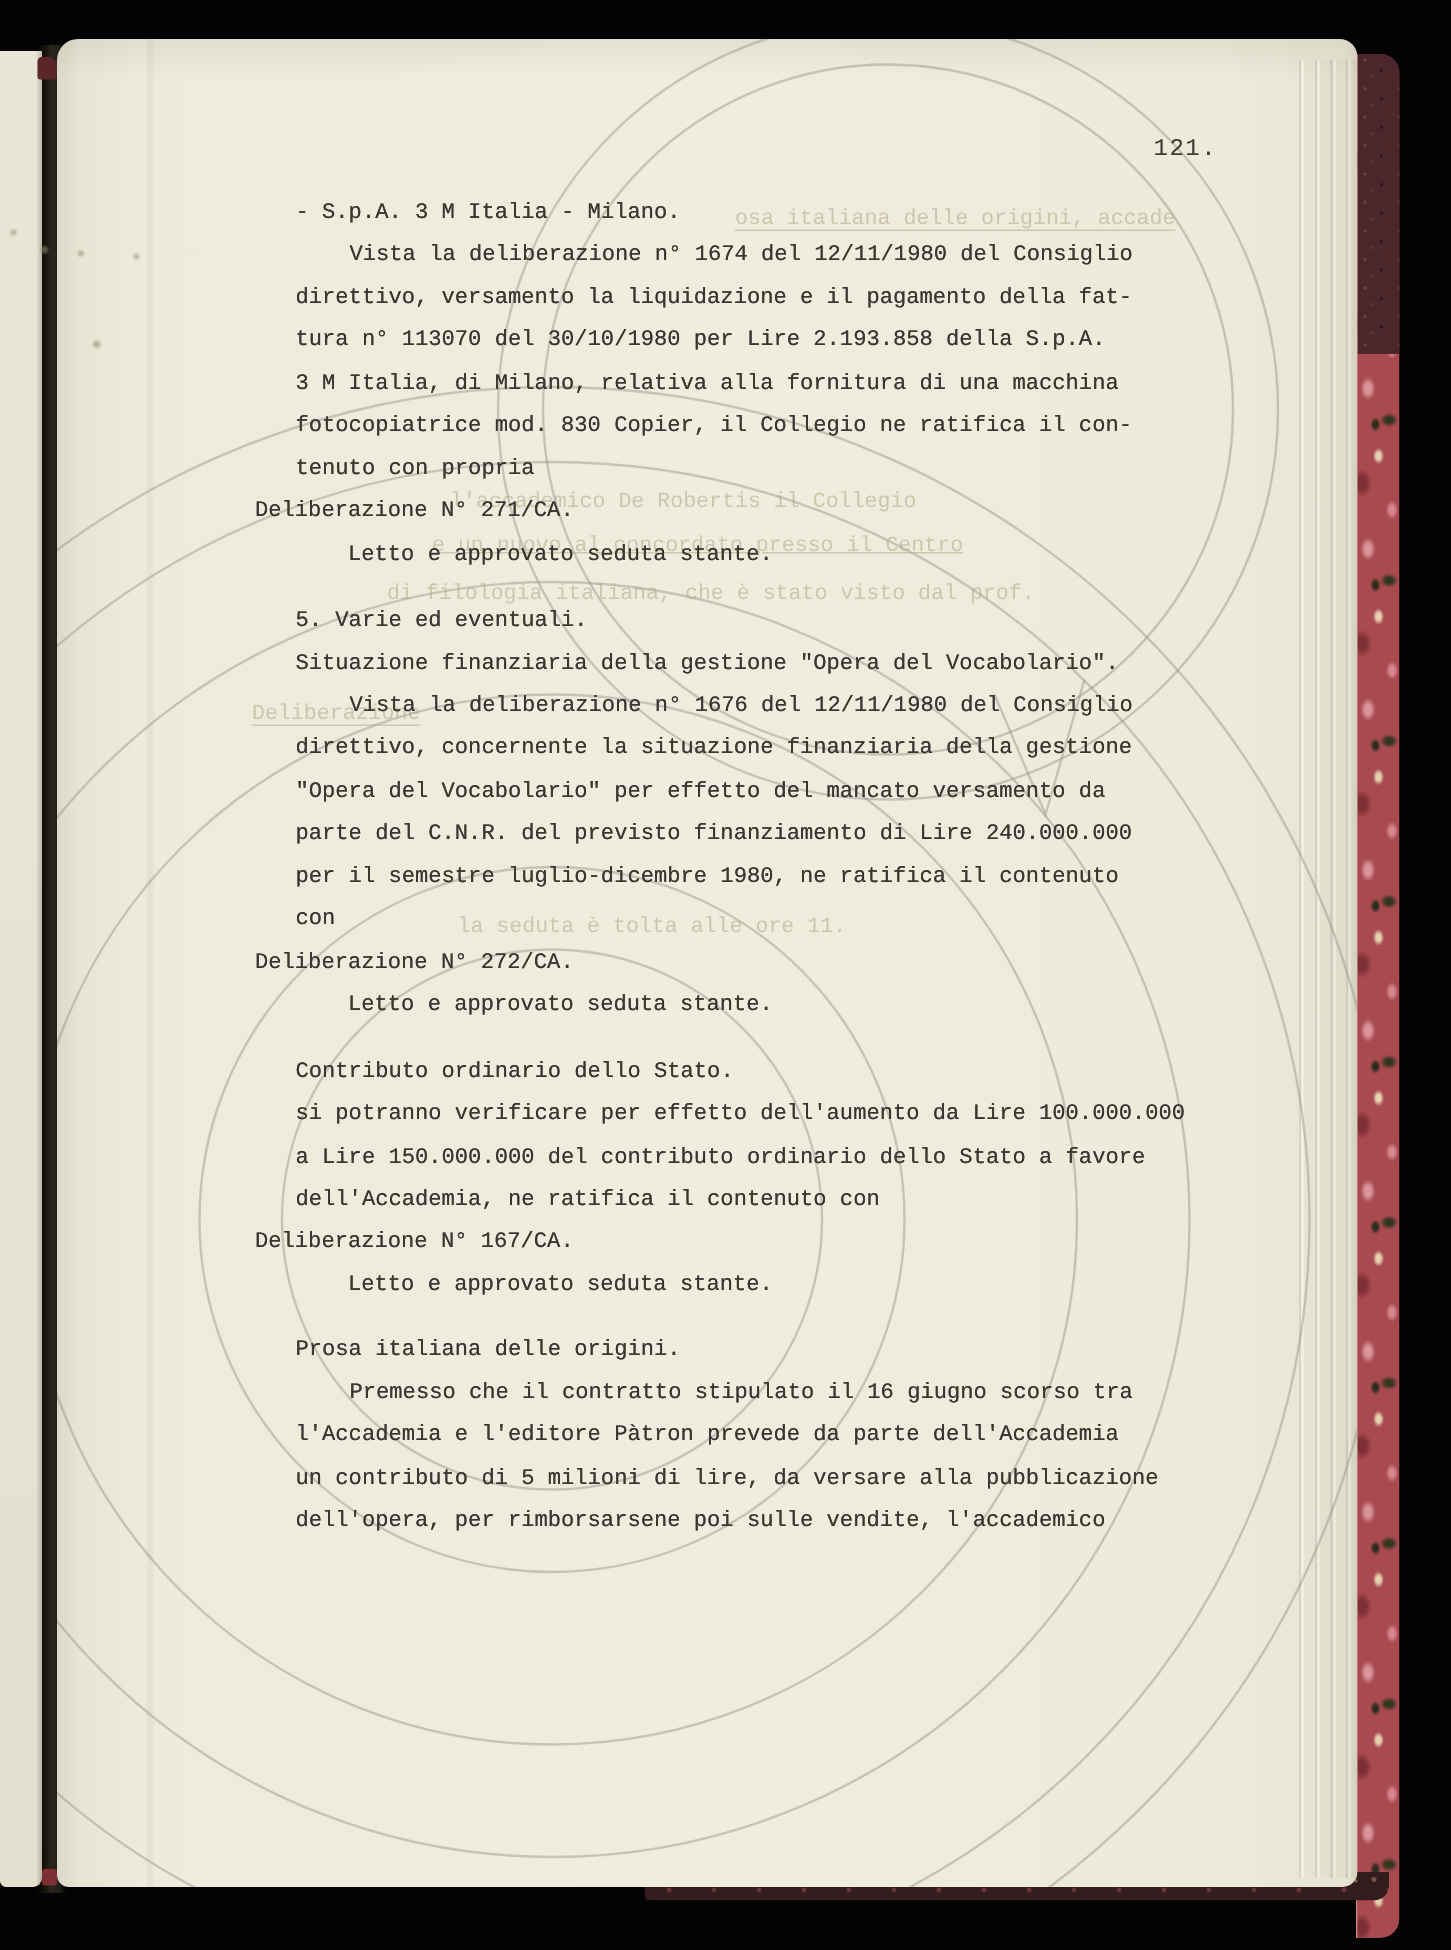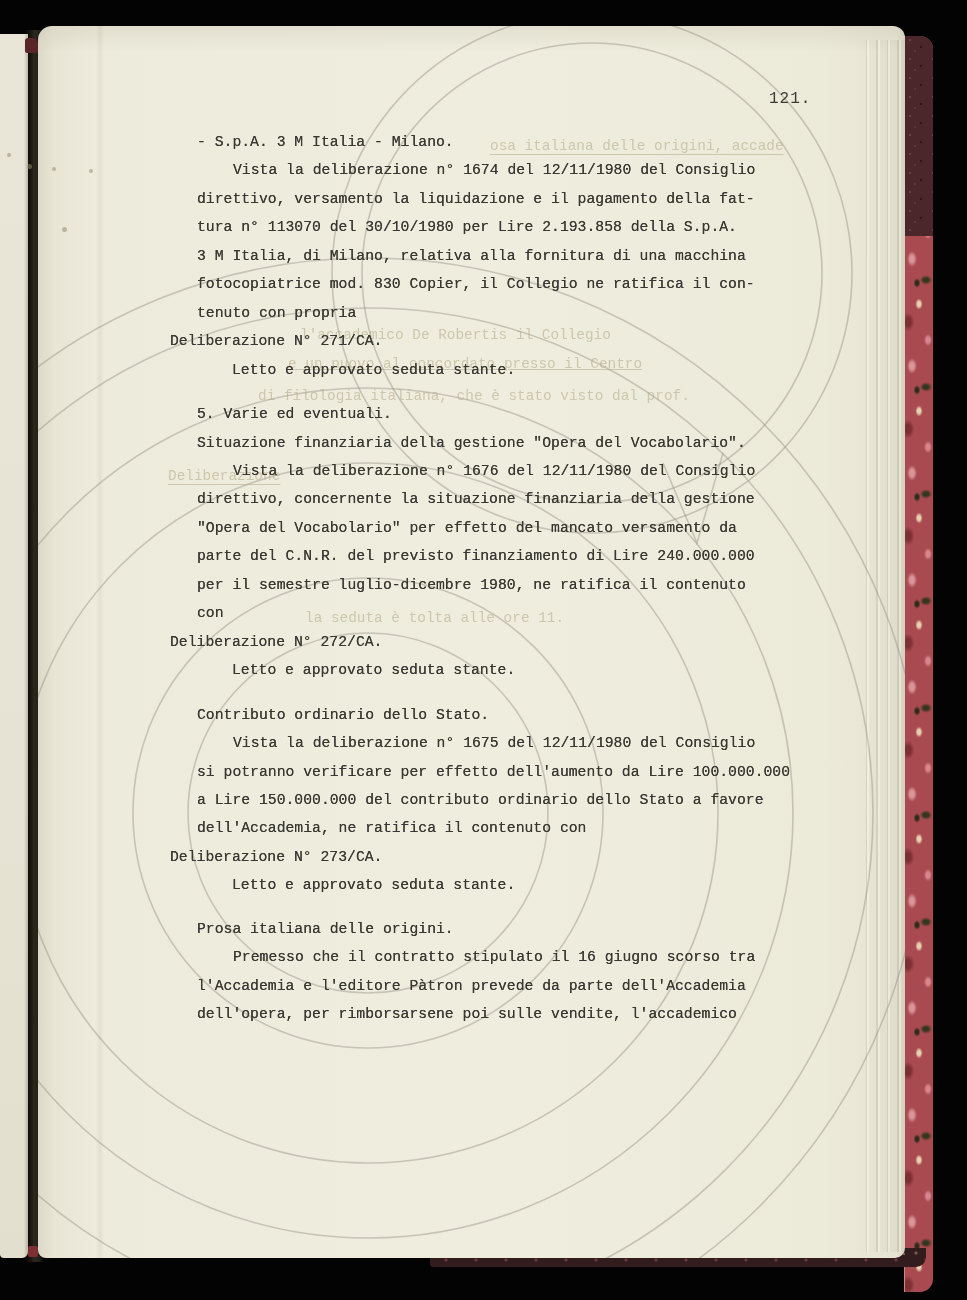--- a/index.html
+++ b/index.html
@@ -162,32 +162,32 @@
         <div class="ln">"Opera del Vocabolario" per effetto del mancato versamento da</div>
         <div class="ln">parte del C.N.R. del previsto finanziamento di Lire 240.000.000</div>
         <div class="ln">per il semestre luglio-dicembre 1980, ne ratifica il contenuto</div>
         <div class="ln">con</div>
         <div class="ln res"><span class="u">Deliberazione</span><span> N° 272/CA.</span></div>
         <div class="ln appr">Letto e approvato seduta stante.</div>
       </div>
 
       <div class="sec gap">
         <div class="ln head"><span class="u">Contributo ordinario dello Stato</span><span>.</span></div>
-        <div class="ln ind">Vista la deliberazione n° 1675 del 12/11/1980 del Consiglio</div>
         <div class="ln">si potranno verificare per effetto dell'aumento da Lire 100.000.000</div>
         <div class="ln">a Lire 150.000.000 del contributo ordinario dello Stato a favore</div>
         <div class="ln">dell'Accademia, ne ratifica il contenuto con</div>
-        <div class="ln res"><span class="u">Deliberazione</span><span> N° 273/CA.</span></div>
+        <div class="ln res"><span class="u">Deliberazione</span><span> N° 167/CA.</span></div>
         <div class="ln appr">Letto e approvato seduta stante.</div>
       </div>
 
       <div class="sec gap2">
         <div class="ln head"><span class="u">Prosa italiana delle origini</span><span>.</span></div>
         <div class="ln ind">Premesso che il contratto stipulato il 16 giugno scorso tra</div>
         <div class="ln">l'Accademia e l'editore Pàtron prevede da parte dell'Accademia</div>
+        <div class="ln">un contributo di 5 milioni di lire, da versare alla pubblicazione</div>
         <div class="ln">dell'opera, per rimborsarsene poi sulle vendite, l'accademico</div>
       </div>
 
     </div>
 
     <div class="deckle"></div>
   </div>
 
   <div class="speck sp0"></div>
   <div class="speck sp1"></div>

